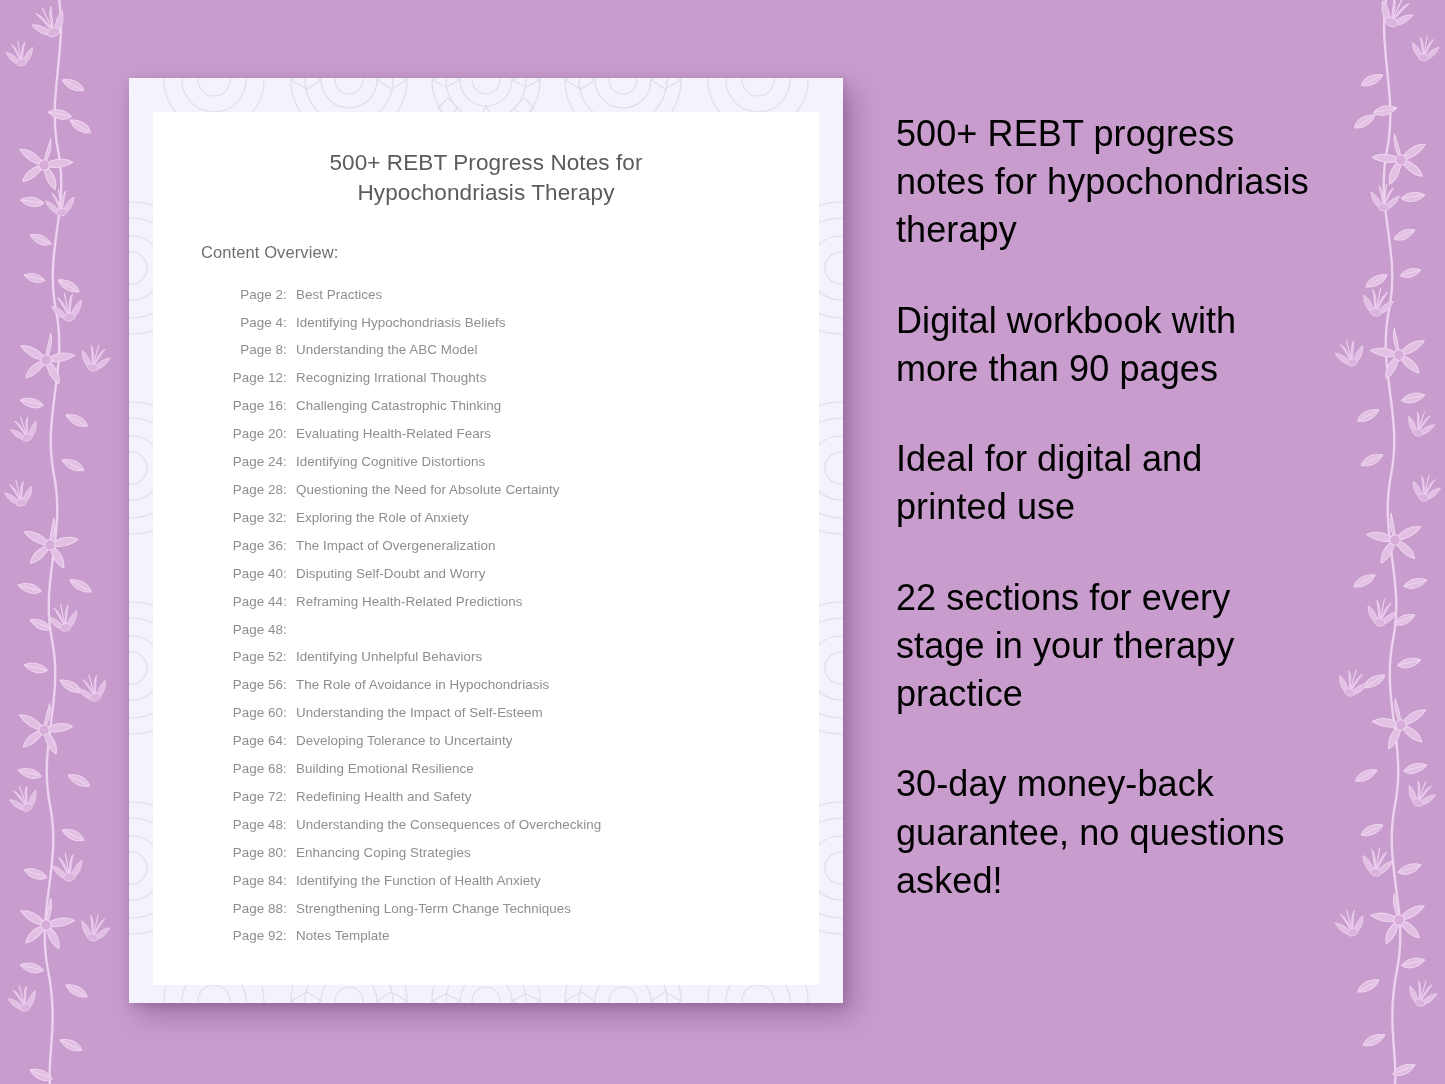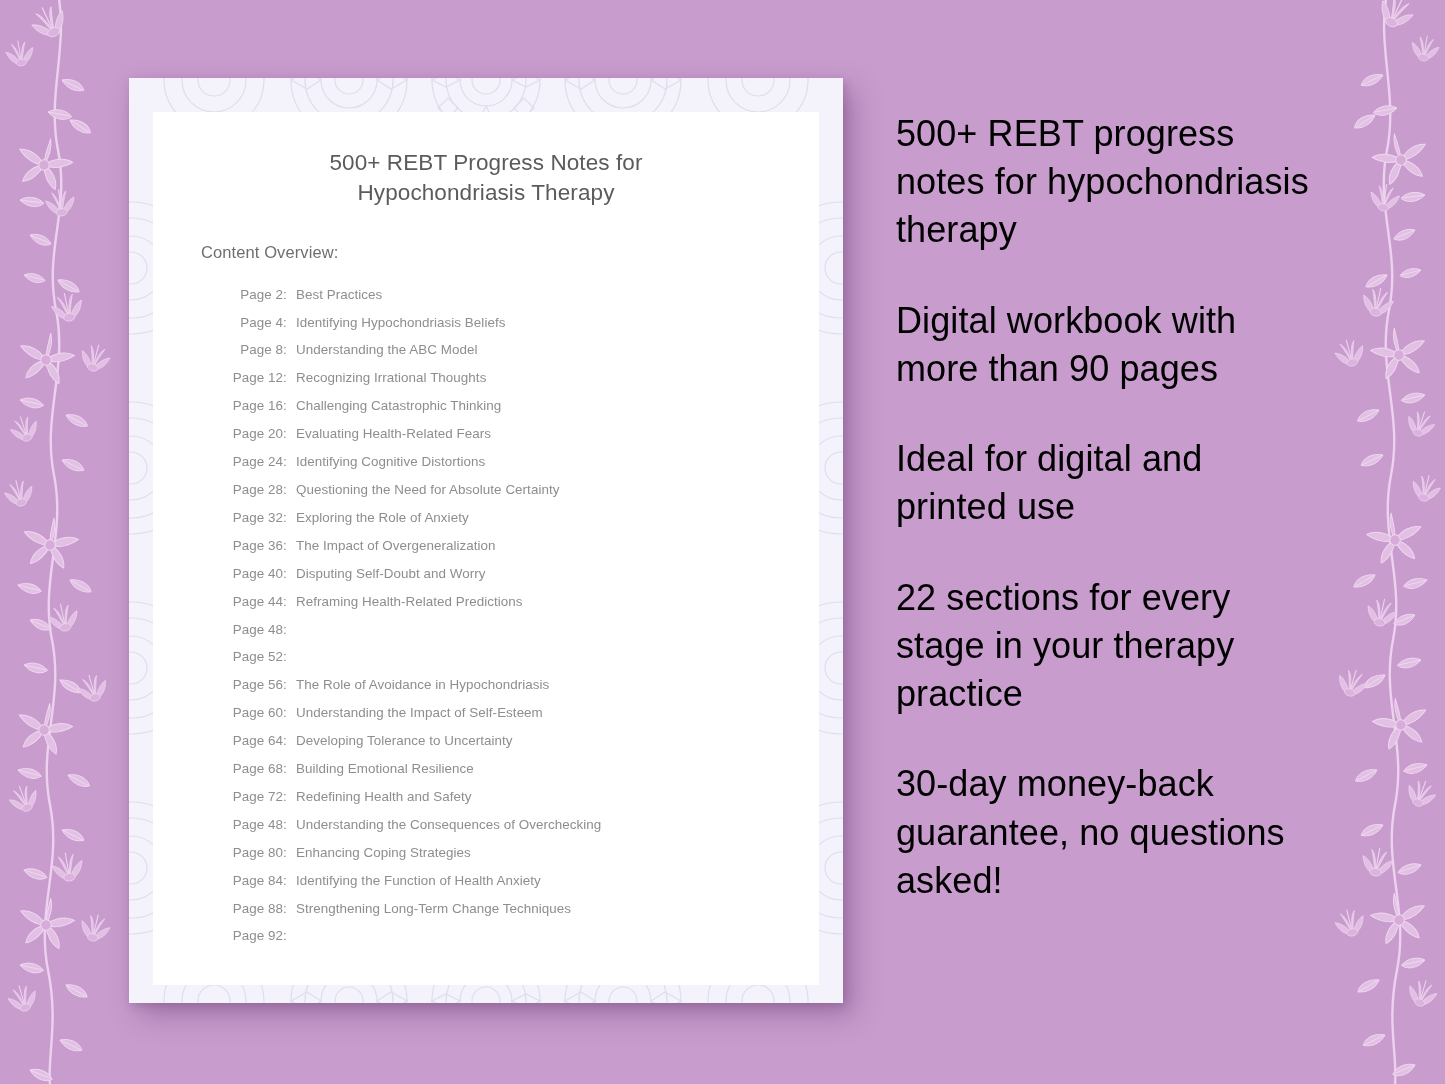--- a/index.html
+++ b/index.html
@@ -657,20 +657,21 @@
           <span class="toc-colon">:</span>
           <span class="toc-text">Reframing Health-Related Predictions</span>
         </li>
         <li class="toc-item">
           <span class="toc-page">Page 48</span>
           <span class="toc-colon">:</span>
         </li>
         <li class="toc-item">
           <span class="toc-page">Page 52</span>
           <span class="toc-colon">:</span>
+          <span class="toc-text">Identifying Unhelpful Behaviors</span>
         </li>
         <li class="toc-item">
           <span class="toc-page">Page 56</span>
           <span class="toc-colon">:</span>
           <span class="toc-text">The Role of Avoidance in Hypochondriasis</span>
         </li>
         <li class="toc-item">
           <span class="toc-page">Page 60</span>
           <span class="toc-colon">:</span>
           <span class="toc-text">Understanding the Impact of Self-Esteem</span>
@@ -706,20 +707,21 @@
           <span class="toc-text">Identifying the Function of Health Anxiety</span>
         </li>
         <li class="toc-item">
           <span class="toc-page">Page 88</span>
           <span class="toc-colon">:</span>
           <span class="toc-text">Strengthening Long-Term Change Techniques</span>
         </li>
         <li class="toc-item">
           <span class="toc-page">Page 92</span>
           <span class="toc-colon">:</span>
+          <span class="toc-text">Notes Template</span>
         </li>
       </ul>
   </div>
 </div>
 
 <div class="promo" id="promo-column">
     <div class="promo-line">500+ REBT progress notes for hypochondriasis therapy</div>
     <div class="promo-line">Digital workbook with more than 90 pages</div>
     <div class="promo-line">Ideal for digital and printed use</div>
     <div class="promo-line">22 sections for every stage in your therapy practice</div>

